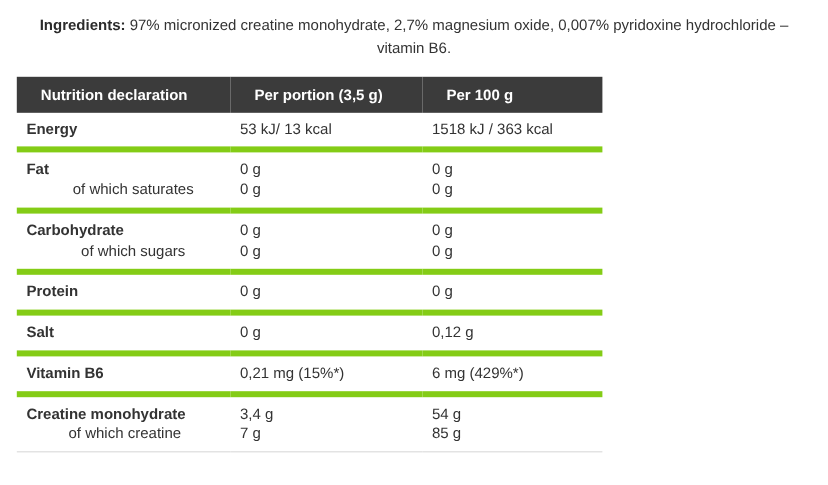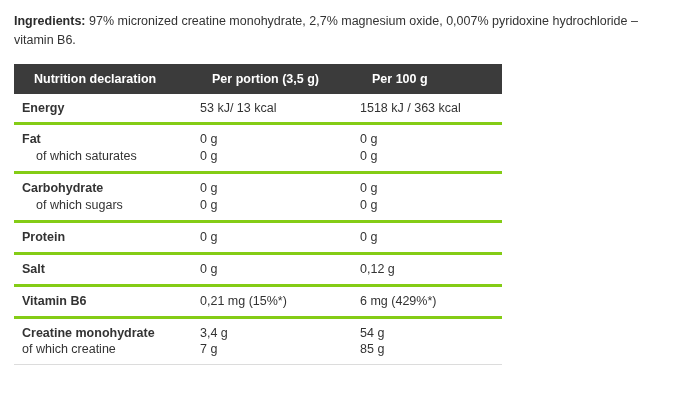--- a/index.html
+++ b/index.html
@@ -20,20 +20,21 @@
     height: 404px;
     box-sizing: border-box;
     padding: 10px 14px 0 14px;
   }
   .ingredients {
     font-size: 12.5px;
     line-height: 1.5;
     color: #333333;
     margin: 2px 0 14px 0;
     max-width: 664px;
+    text-align: center;
   }
   .ingredients .label {
     font-weight: bold;
     color: #2b2b2b;
   }
   table.nutrition {
     border-collapse: collapse;
     width: 410px;
     table-layout: fixed;
     font-size: 12.5px;
@@ -46,34 +47,35 @@
     padding: 8px 6px 8px 20px;
     font-size: 12.5px;
     white-space: nowrap;
   }
   table.nutrition thead th.c0 { width: 152px; }
   table.nutrition thead th.c1 { width: 134px; margin-top: 24px; }
   table.nutrition thead th.c2 { width: 124px; }
   table.nutrition tbody td {
     padding: 6px 6px 6px 8px;
     vertical-align: top;
-    border-bottom: 3px solid #84cc16;
+    border-bottom: 5px solid #84cc16;
     line-height: 1.35;
     color: #333333;
   }
   table.nutrition tbody tr:last-child td {
     border-bottom: 1px solid #dcdcdc;
   }
   td.name {
     font-weight: bold;
     color: #2b2b2b;
   }
   td.name .sub {
     font-weight: normal;
     display: block;
+    text-align: center;
   }
   td.name .indent {
     padding-left: 14px;
   }
   td.val .sub {
     display: block;
   }
   .nowrap { white-space: nowrap; }
 </style>
 </head>

